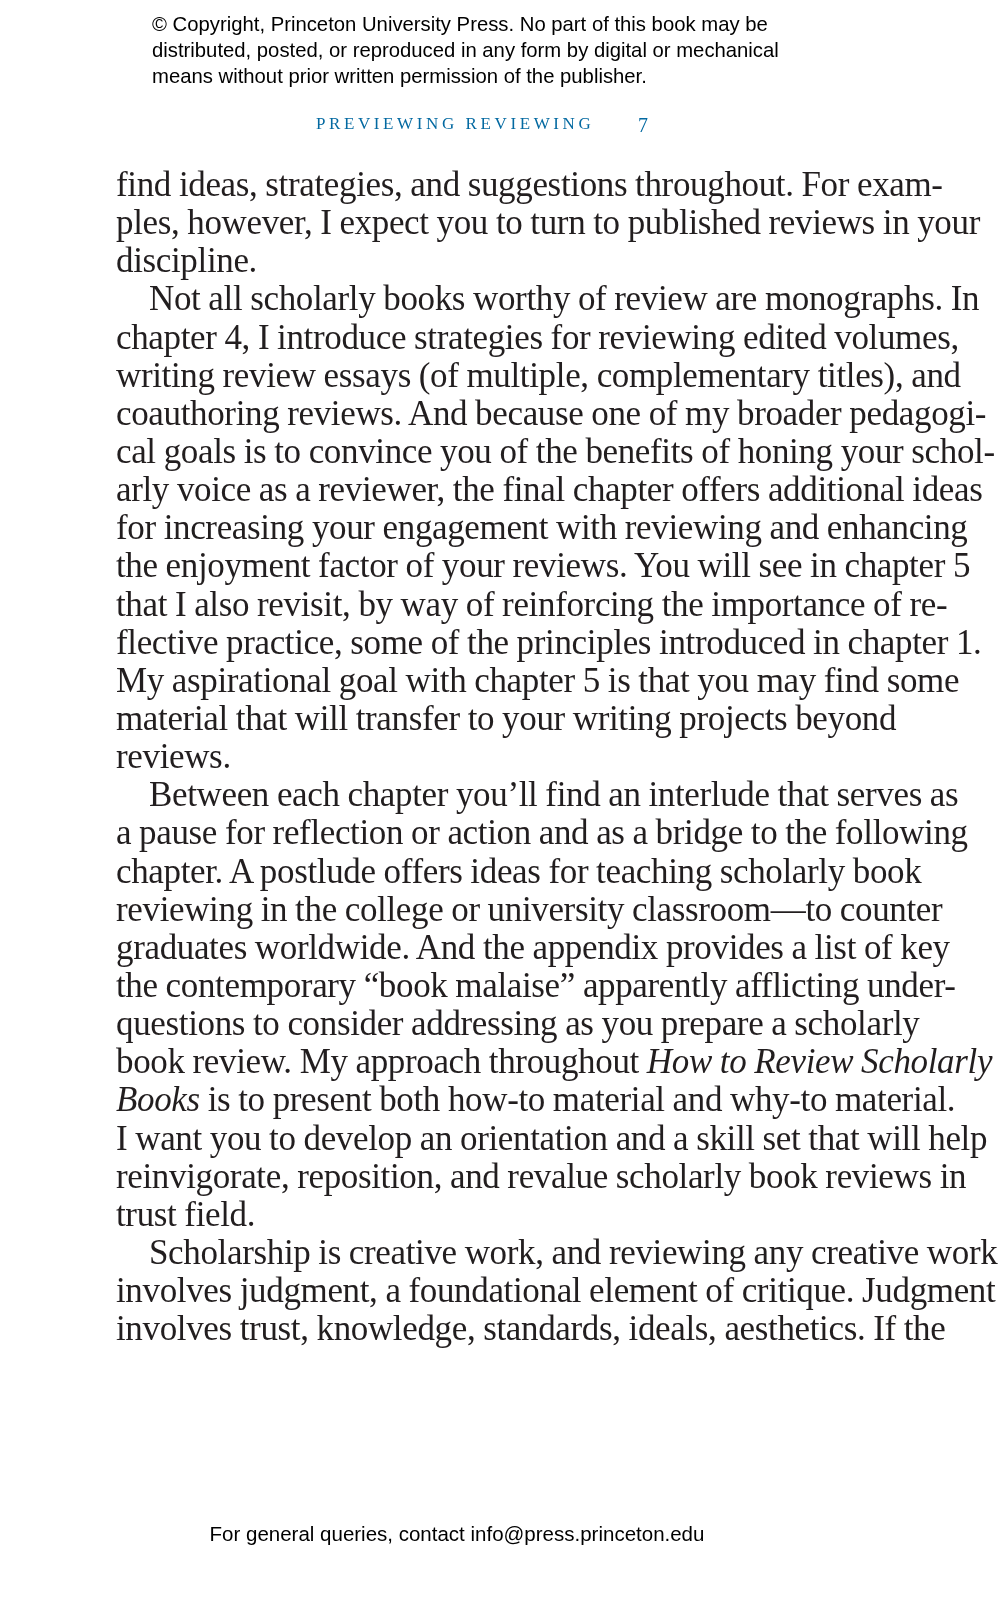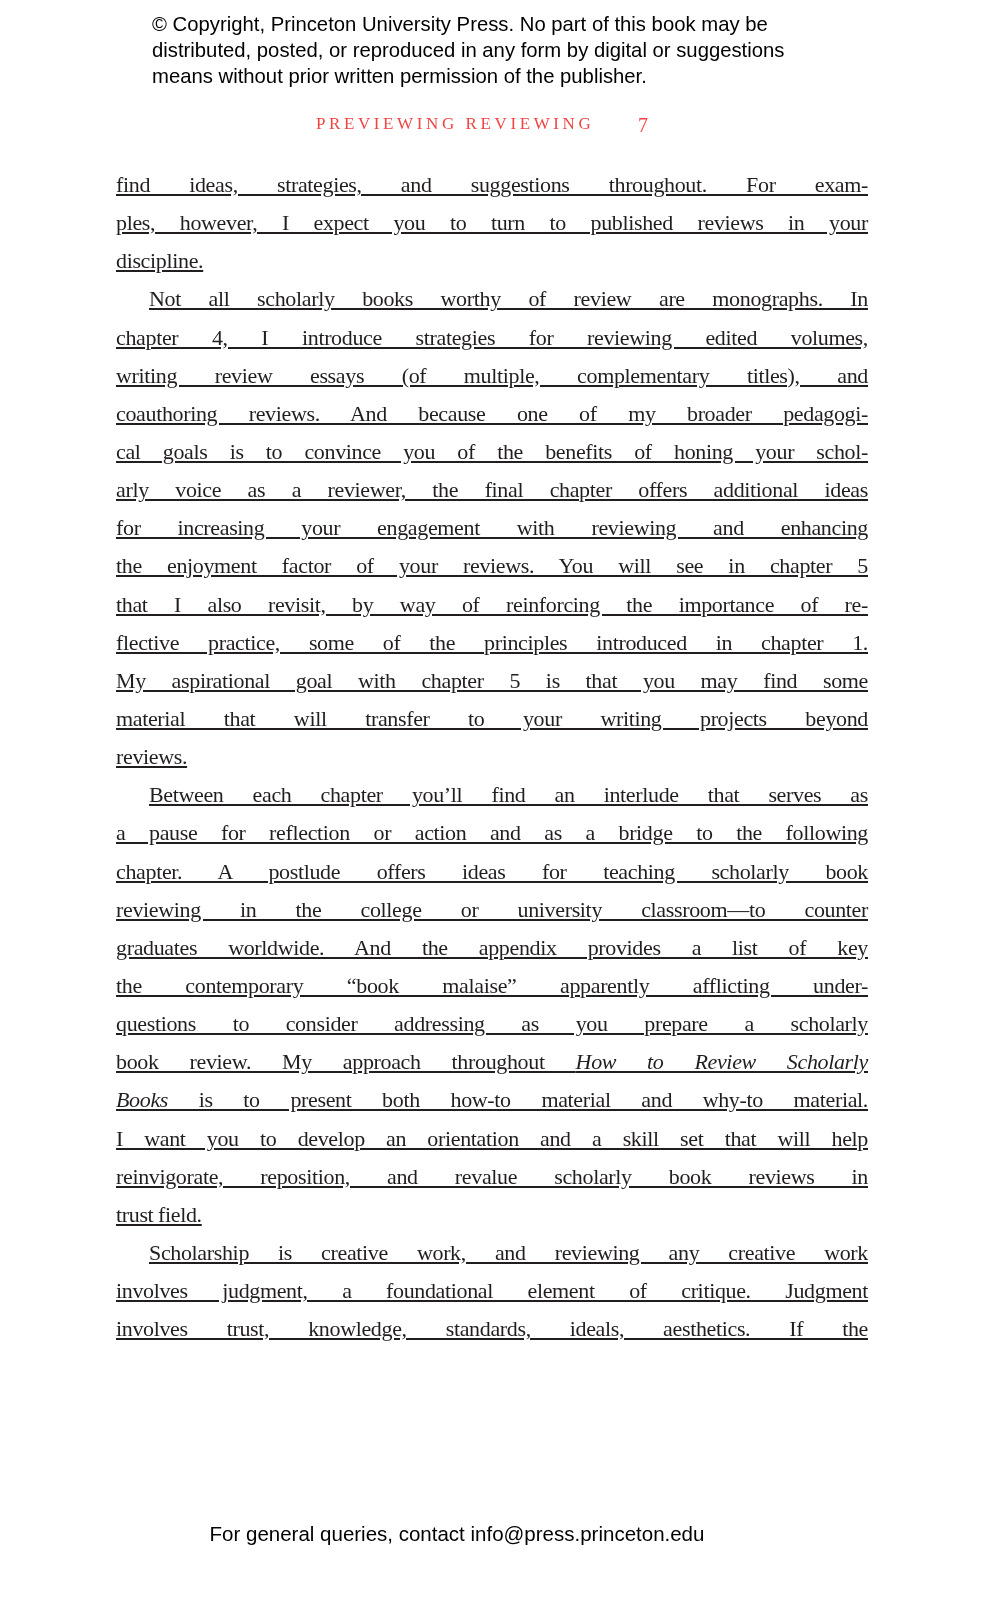--- a/index.html
+++ b/index.html
@@ -26,21 +26,21 @@
       margin: 0;
     }
     .copyright span { display: block; white-space: nowrap; }
     .running-head {
       position: absolute;
       top: 114px;
       left: 0;
       width: 825px;
       height: 24px;
       font-family: "Liberation Serif", serif;
-      color: #ef4444;
+      color: #0369a1;
     }
     .running-head .title {
       position: absolute;
       left: 316px;
       top: 0;
       font-size: 17px;
       letter-spacing: 3.6px;
       white-space: nowrap;
     }
     .running-head .page-num {
@@ -48,24 +48,23 @@
       left: 638px;
       top: 0;
       font-size: 20px;
     }
     .body-text {
       position: absolute;
       left: 116px;
       top: 166px;
       width: 752px;
       font-family: "Liberation Serif", serif;
-      font-size: 22px;
+      font-size: 35px;
       line-height: 38.15px;
       color: #221e1f;
-      text-decoration: underline;
     }
     .line {
       display: block;
       height: 38.15px;
       white-space: nowrap;
       text-align: justify;
       text-align-last: justify;
       word-spacing: -0.5px;
       letter-spacing: -0.35px;
     }
@@ -83,21 +82,21 @@
       line-height: 26px;
       color: #000000;
     }
     .footer span { position: relative; left: -9px; }
   </style>
 </head>
 <body>
 
 <div class="copyright">
   <span>© Copyright, Princeton University Press. No part of this book may be</span>
-  <span>distributed, posted, or reproduced in any form by digital or suggestions</span>
+  <span>distributed, posted, or reproduced in any form by digital or mechanical</span>
   <span>means without prior written permission of the publisher.</span>
 </div>
 
 <div class="running-head">
   <span class="title">PREVIEWING REVIEWING</span>
   <span class="page-num">7</span>
 </div>
 
 <div class="body-text">
   <span class="line">find ideas, strategies, and suggestions throughout. For exam-</span>

